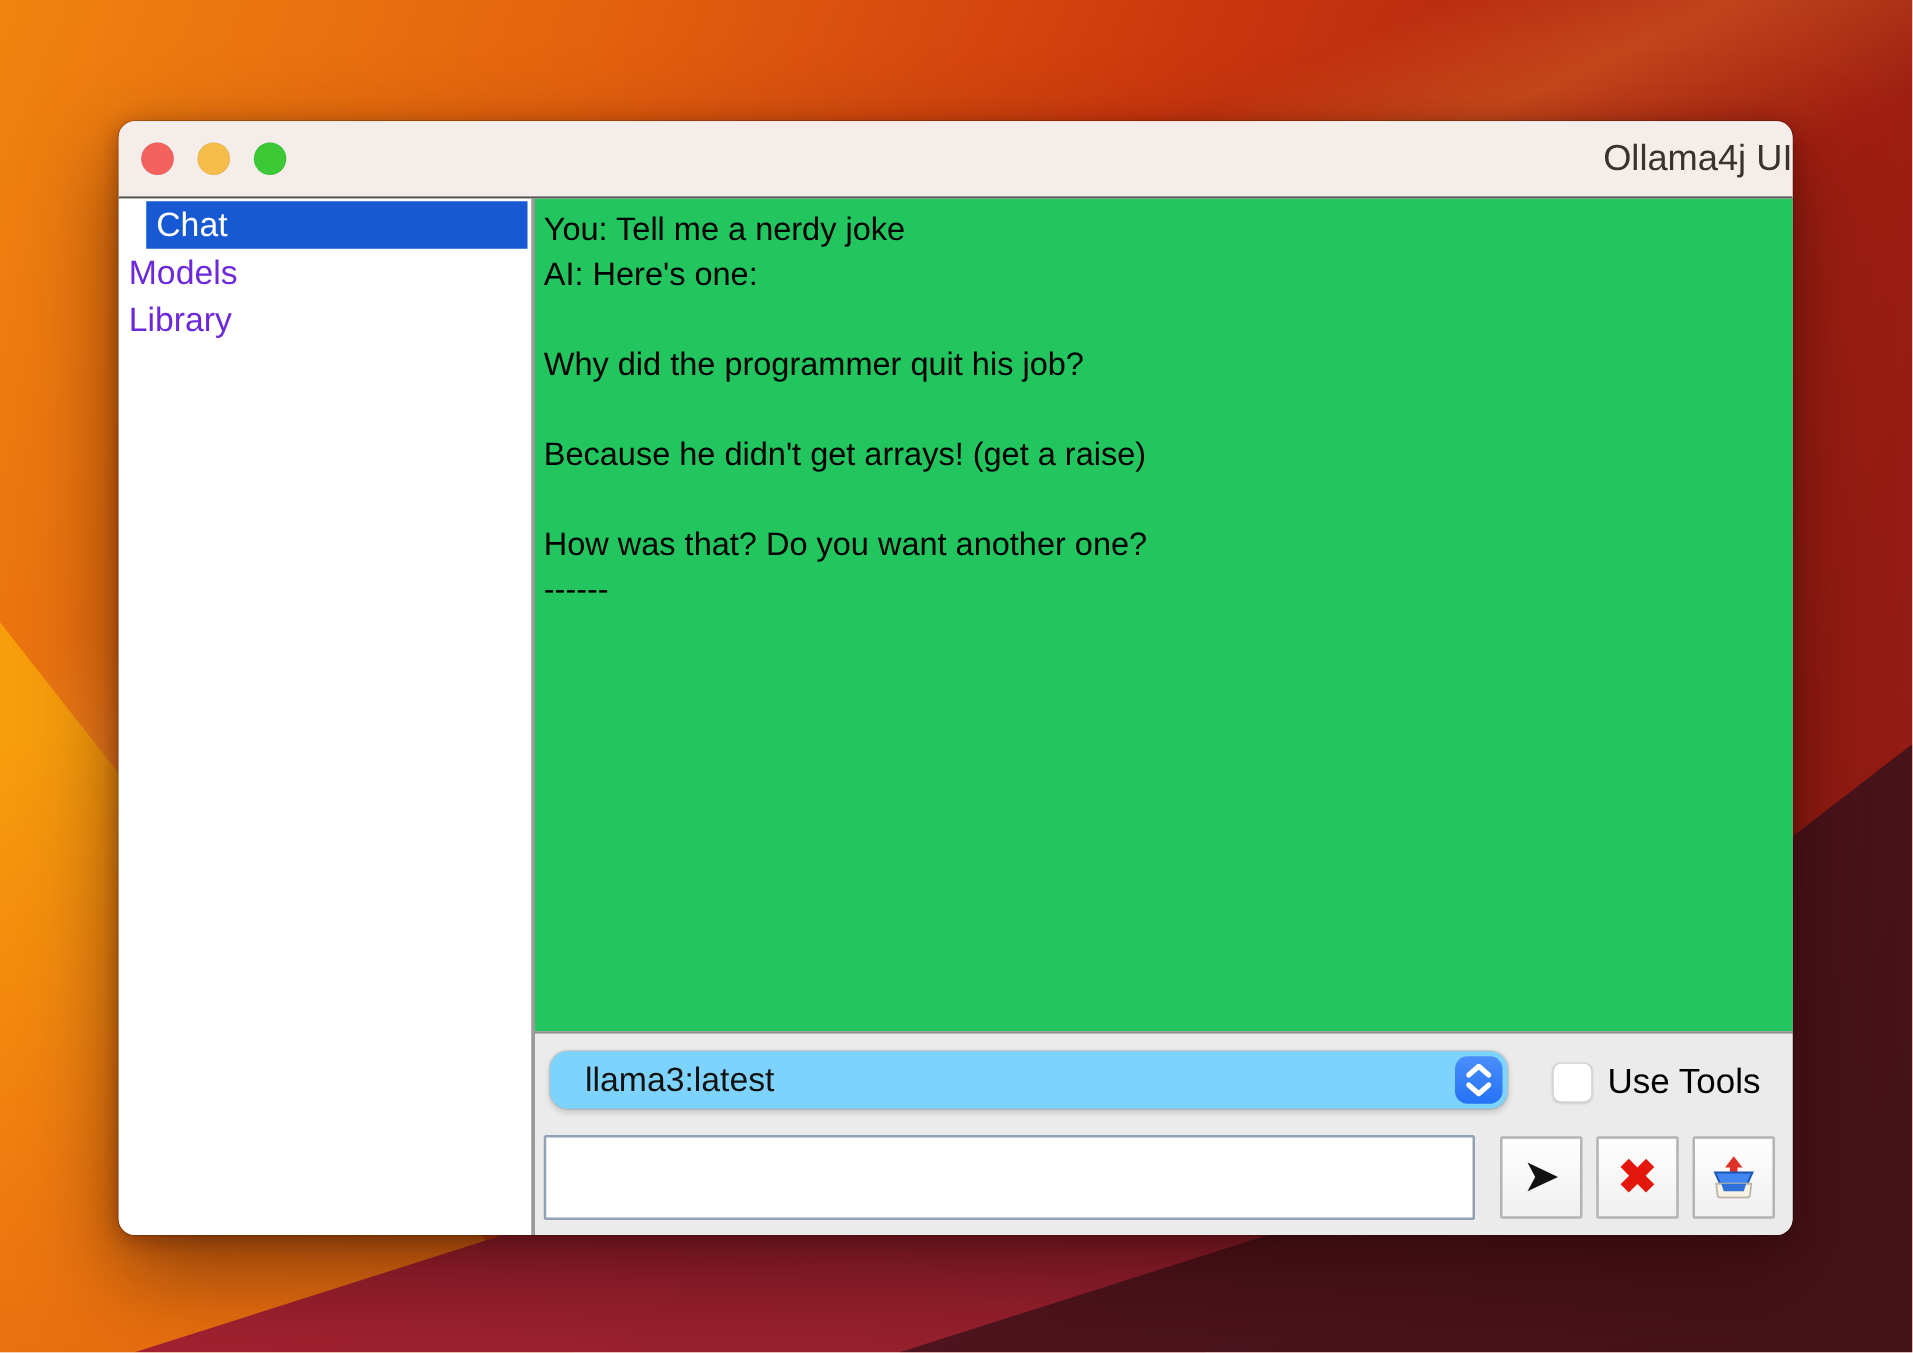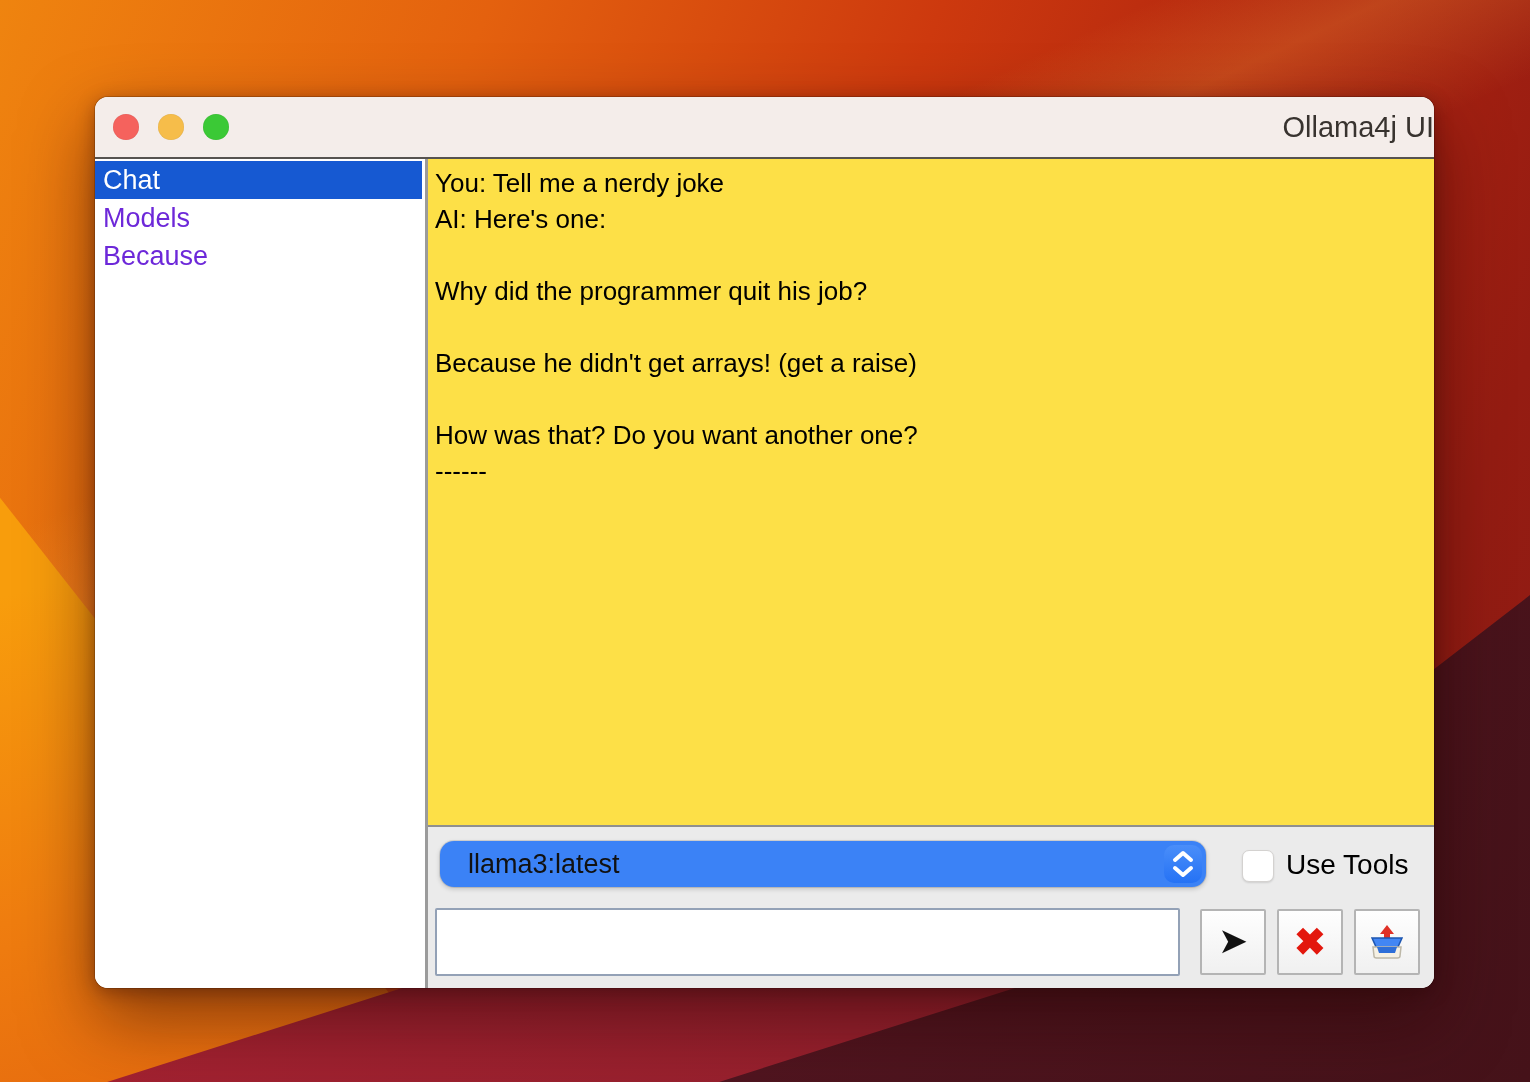--- a/index.html
+++ b/index.html
@@ -35,34 +35,34 @@
   .title{position:absolute;left:0;right:0;top:0;height:60px;line-height:60px;text-align:right;
     font-size:29px;font-weight:normal;color:#38332f;}
 
   .content{position:absolute;left:0;top:62px;right:0;bottom:0;}
 
   
   .sidebar{position:absolute;left:0;top:0;width:330px;bottom:0;background:#fff;
     border-radius:0 0 0 13px;overflow:hidden;padding-top:2px;box-sizing:border-box;}
   .side-item{height:38px;line-height:38px;padding-left:8px;font-size:27px;color:#6d28d9;
     margin-right:3px;cursor:default;white-space:nowrap;}
-  .side-item.selected{background:#1659d2;color:#fff;}
+  .side-item.selected{background:#1659d2;color:#fff;margin-left:22px;}
   .vdivider{position:absolute;left:330px;top:0;width:3px;bottom:0;background:#9b9b9b;}
 
   
-  .chatpane{position:absolute;left:333px;right:0;top:0;height:666px;background:#fde047;
+  .chatpane{position:absolute;left:333px;right:0;top:0;height:666px;background:#22c55e;
     overflow:hidden;box-sizing:border-box;padding:6px 10px 0 7px;}
   .transcript{font-size:26px;line-height:36px;color:#000;white-space:pre-wrap;
     font-family:"Liberation Sans", sans-serif;}
   .hdivider{position:absolute;left:333px;right:0;top:666px;height:2px;background:#8f8f8f;}
 
   
   .bottompanel{position:absolute;left:333px;right:0;top:668px;bottom:0;background:#ebebeb;
     border-radius:0 0 13px 0;}
-  .model-select{position:absolute;left:12px;top:14px;width:766px;height:46px;background:#3b82f6;
+  .model-select{position:absolute;left:12px;top:14px;width:766px;height:46px;background:#7dd3fc;
     border-radius:14px;box-shadow:0 0 0 1px rgba(0,0,0,.10),0 2px 5px rgba(0,0,0,.18);cursor:default;}
   .model-select .value{position:absolute;left:28px;top:0;height:46px;line-height:46px;
     font-size:27px;color:#111;}
   .stepper{position:absolute;right:4px;top:4px;width:38px;height:38px;border-radius:10px;
     background:linear-gradient(#4a8ef9,#2572f5);display:flex;align-items:center;justify-content:center;}
   .checkbox{position:absolute;left:814px;top:23px;width:30px;height:30px;background:#fff;
     border:1px solid #d4d2d0;border-radius:7px;box-shadow:0 1px 2px rgba(0,0,0,.12);}
   .usetools-label{position:absolute;left:858px;top:20px;font-size:28px;color:#000;line-height:36px;text-align:center;}
   .msg-input{position:absolute;left:7px;top:81px;width:745px;height:68px;box-sizing:border-box;
     background:#fff;border:2px solid #93a1b6;border-radius:2px;resize:none;outline:none;
@@ -92,21 +92,21 @@
     <div class="traffic tl-min"></div>
     <div class="traffic tl-zoom"></div>
     <div class="title">Ollama4j UI</div>
   </div>
 
   <div class="content">
 
     <div class="sidebar">
       <div class="side-item selected">Chat</div>
       <div class="side-item">Models</div>
-      <div class="side-item">Because</div>
+      <div class="side-item">Library</div>
     </div>
     <div class="vdivider"></div>
 
     <div class="chatpane">
       <div class="transcript">You: Tell me a nerdy joke
 AI: Here's one:
 
 Why did the programmer quit his job?
 
 Because he didn't get arrays! (get a raise)

